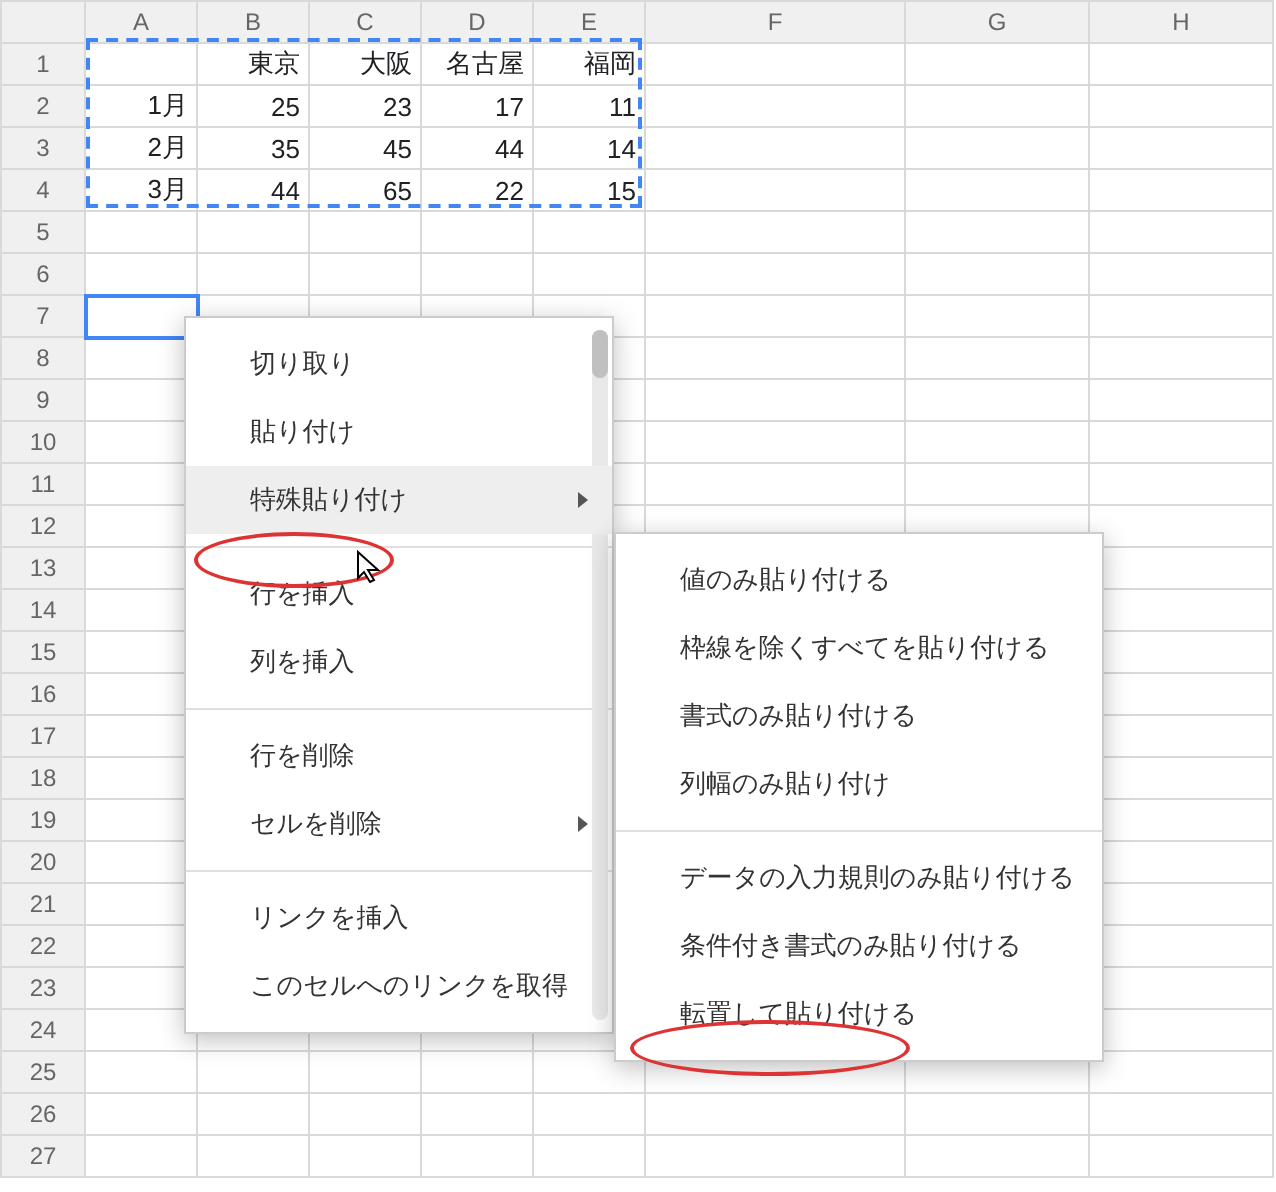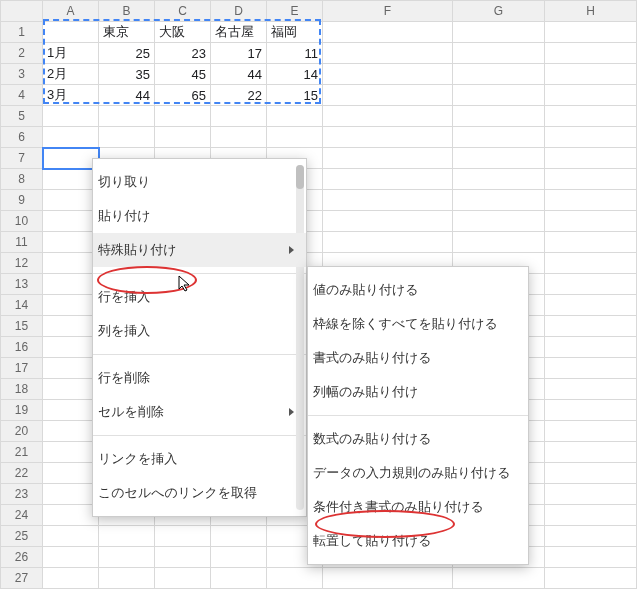--- a/index.html
+++ b/index.html
@@ -35,21 +35,21 @@
   }
   .sheet tbody th:first-child {
     background: #f0f0f0;
     color: #666;
     font-size: 12px;
     text-align: center;
     width: 42px;
   }
   .col-hdr { width: 56px; }
   .corner { width: 42px; background:#f0f0f0 !important; }
-  .cell-text { text-align: left; }
+  .cell-text { text-align: right; }
   .cell-num { text-align: right; }
   .active-cell {
     outline: 2px solid #4285f4;
     outline-offset: -1px;
   }
   
   .marquee {
     position: absolute;
     border: 2px dashed #4285f4;
     pointer-events: none;
@@ -61,21 +61,21 @@
     background: #fff;
     border: 1px solid #ccc;
     box-shadow: 0 3px 12px rgba(0,0,0,.25);
     padding: 6px 0;
     font-size: 13px;
     color: #333;
   }
   .menu-item {
     height: 34px;
     line-height: 34px;
-    padding: 0 28px 0 5px;
+    padding: 0 28px 0 32px;
     white-space: nowrap;
     position: relative;
   }
   .menu-item.has-sub { padding-right: 40px; }
   .menu-item.hover { background: #eeeeee; }
   .menu-sep {
     height: 1px;
     margin: 6px 0;
     background: #e0e0e0;
   }
@@ -441,27 +441,26 @@
     <div class="menu-item"><span>行を挿入</span></div>
     <div class="menu-item"><span>列を挿入</span></div>
     <div class="menu-sep"></div>
     <div class="menu-item"><span>行を削除</span></div>
     <div class="menu-item has-sub"><span>セルを削除</span><span class="chevron"></span></div>
     <div class="menu-sep"></div>
     <div class="menu-item"><span>リンクを挿入</span></div>
     <div class="menu-item"><span>このセルへのリンクを取得</span></div>
   </div>
 
-<div class="menu" id="submenu" style="left:307px; top:266px; width:222px;">
+<div class="menu" id="submenu" style="left:307px; top:266px; width:245px;">
     <div class="menu-item"><span>値のみ貼り付ける</span></div>
     <div class="menu-item"><span>枠線を除くすべてを貼り付ける</span></div>
     <div class="menu-item"><span>書式のみ貼り付ける</span></div>
     <div class="menu-item"><span>列幅のみ貼り付け</span></div>
     <div class="menu-sep"></div>
-    <div class="menu-item"><span>数式のみ貼り付ける</span></div>
     <div class="menu-item"><span>データの入力規則のみ貼り付ける</span></div>
     <div class="menu-item"><span>条件付き書式のみ貼り付ける</span></div>
     <div class="menu-item"><span>転置して貼り付ける</span></div>
   </div>
 
 <div class="anno" style="left:97px; top:266px; width:100px; height:28px;"></div>
 <div class="anno" style="left:315px; top:510px; width:140px; height:28px;"></div>
 
 <svg style="position:absolute; left:178px; top:275px; width:14px; height:18px;">
   <path d="M1 1 L1 14 L4 11 L7 16 L9 15 L6 10 L11 10 Z" fill="#fff" stroke="#000" stroke-width="1"></path>

